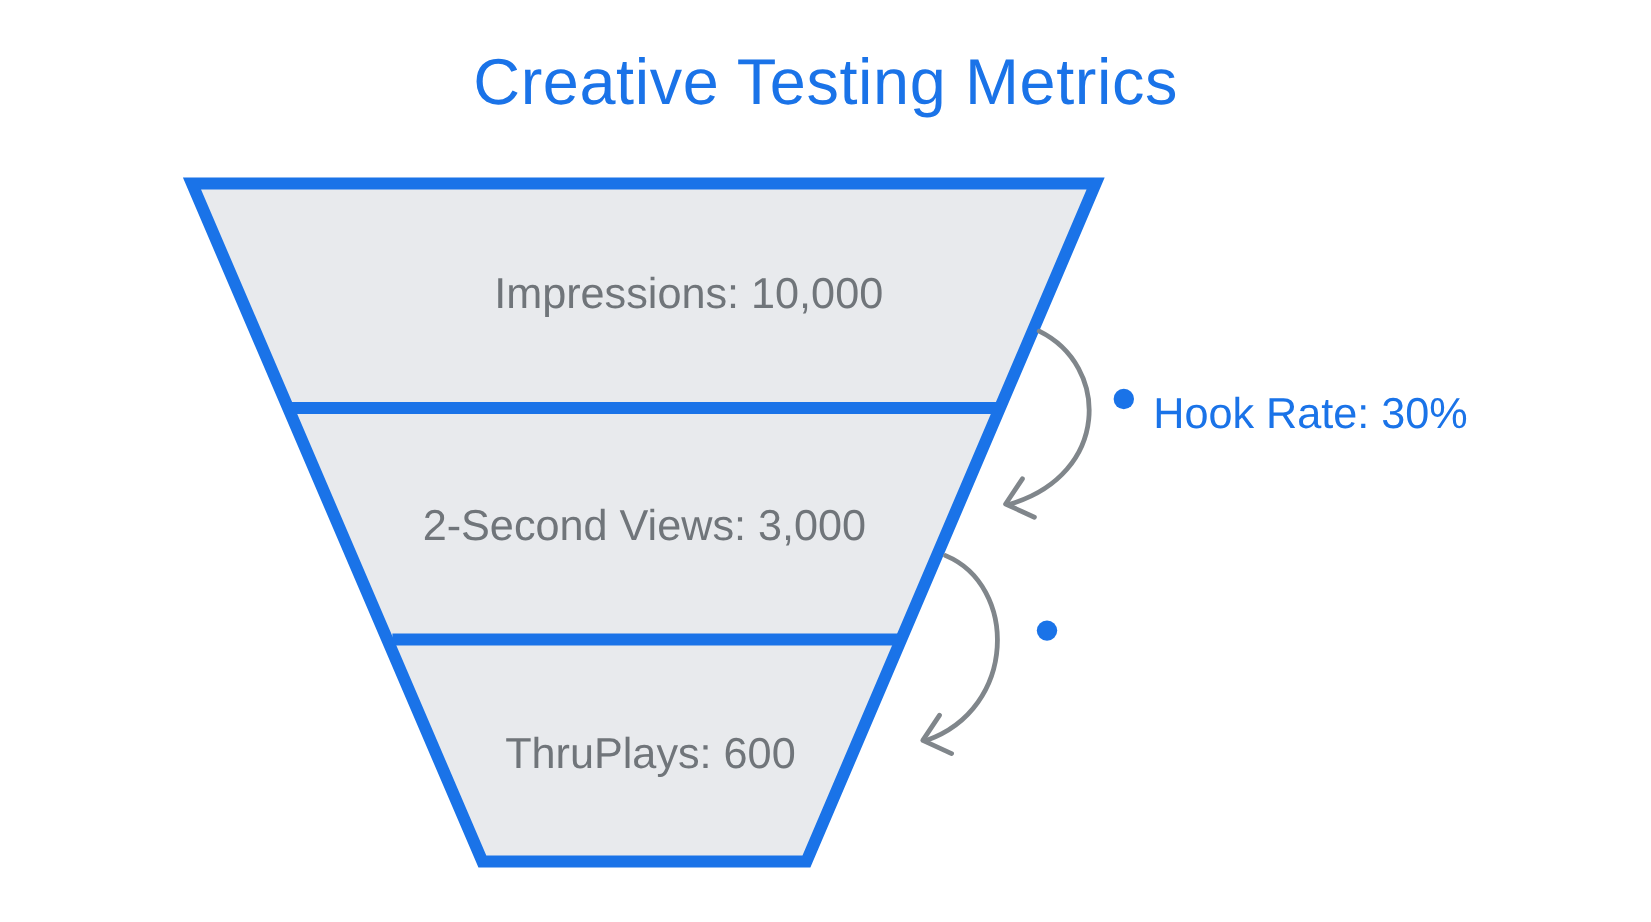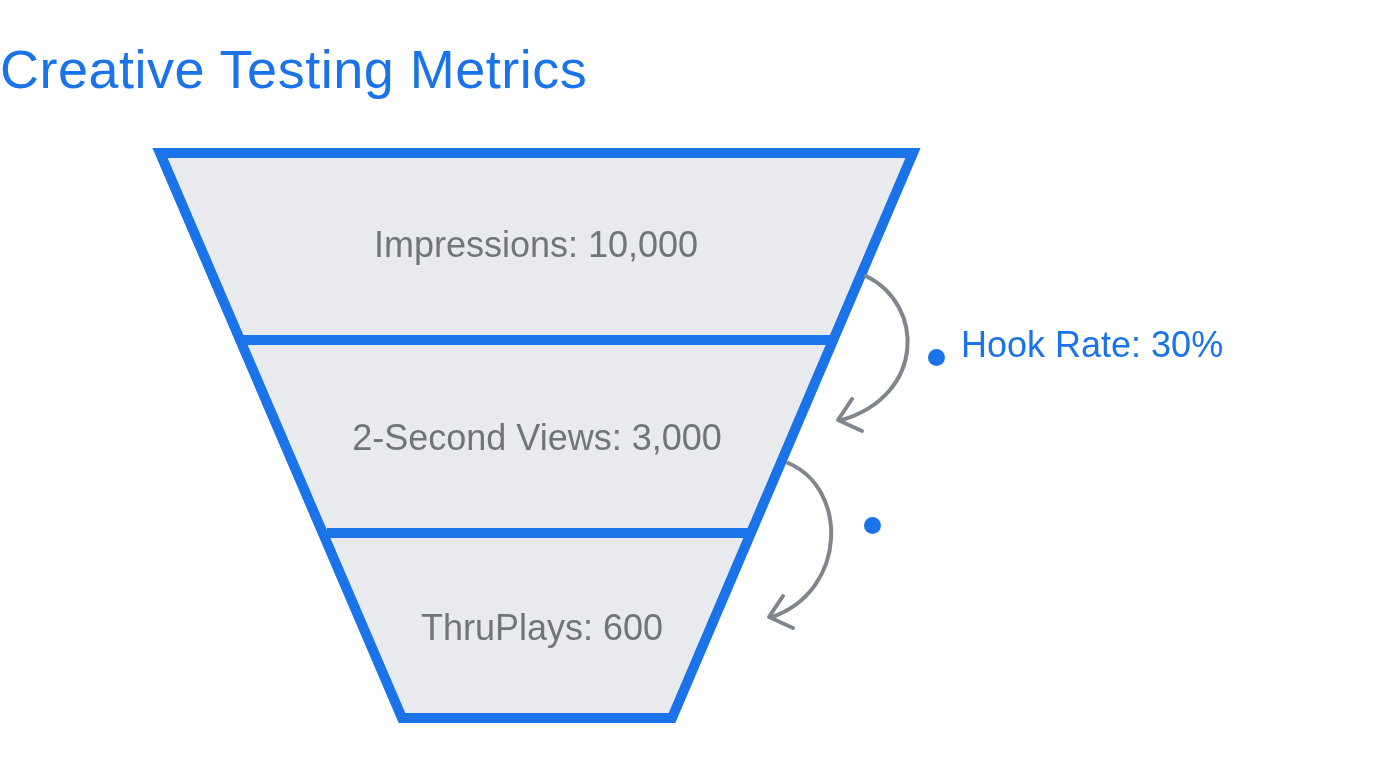--- a/index.html
+++ b/index.html
@@ -1,20 +1,20 @@
 <!DOCTYPE html>
 <html><head>
   <meta charset="utf-8">
   <style>
     html, body { margin: 0; padding: 0; background: #ffffff; }
     body { width: 1376px; height: 768px; position: relative; overflow: hidden; font-family: "Liberation Sans", "DejaVu Sans", sans-serif; }
-    .title { position: absolute; left: 0; top: 38px; width: 1376px; font-size: 54px; color: #1a73e8; letter-spacing: 0.5px; }
+    .title { position: absolute; left: 0; top: 38px; width: 1376px; text-align: center; font-size: 54px; color: #1a73e8; letter-spacing: 0.5px; }
     svg.funnel { position: absolute; left: 0; top: 0; }
     .stage-label { position: absolute; font-size: 36px; color: #70757a; text-align: center; white-space: nowrap; }
-    .rate { position: absolute; display: flex; align-items: flex-end; font-size: 36px; color: #1a73e8; white-space: nowrap; }
+    .rate { position: absolute; display: flex; align-items: flex-start; font-size: 36px; color: #1a73e8; white-space: nowrap; }
     .rate .dot { width: 17px; height: 17px; border-radius: 50%; background: #1a73e8; margin-right: 16px; }
   </style>
 </head>
 <body>
 
 <div class="title">Creative Testing Metrics</div>
 
 <svg class="funnel" width="1376" height="768" viewBox="0 0 1376 768">
 
   <polygon points="160,153 913,153 834,340 240,340" fill="#e8eaed"></polygon>
@@ -29,21 +29,21 @@
     <path d="M866,276 C925,305 925,395 842,420" fill="none" stroke="#80868b" stroke-width="4" stroke-linecap="round"></path>
     <polyline points="852,399 838,420 862,431" fill="none" stroke="#80868b" stroke-width="4" stroke-linecap="round" stroke-linejoin="round"></polyline>
   </g>
 
   <g>
     <path d="M788,463 C848,488 848,590 772,617" fill="none" stroke="#80868b" stroke-width="4" stroke-linecap="round"></path>
     <polyline points="783,596 769,617 793,628" fill="none" stroke="#80868b" stroke-width="4" stroke-linecap="round" stroke-linejoin="round"></polyline>
   </g>
 </svg>
 
-<div class="stage-label" style="left:336px; top:224px; width:400px;">Impressions: 10,000</div>
+<div class="stage-label" style="left:336px; top:224px; width:400px;text-align:right;">Impressions: 10,000</div>
 <div class="stage-label" style="left:287px; top:417px; width:500px;">2-Second Views: 3,000</div>
 <div class="stage-label" style="left:342px; top:607px; width:400px;">ThruPlays: 600</div>
 
 <div class="rate" style="left:928px; top:324px;">
   <span class="dot"></span>
   <span>Hook Rate: 30%</span>
 </div>
 <div class="rate" style="left:864px; top:517px;">
   <span class="dot"></span>
 </div>

